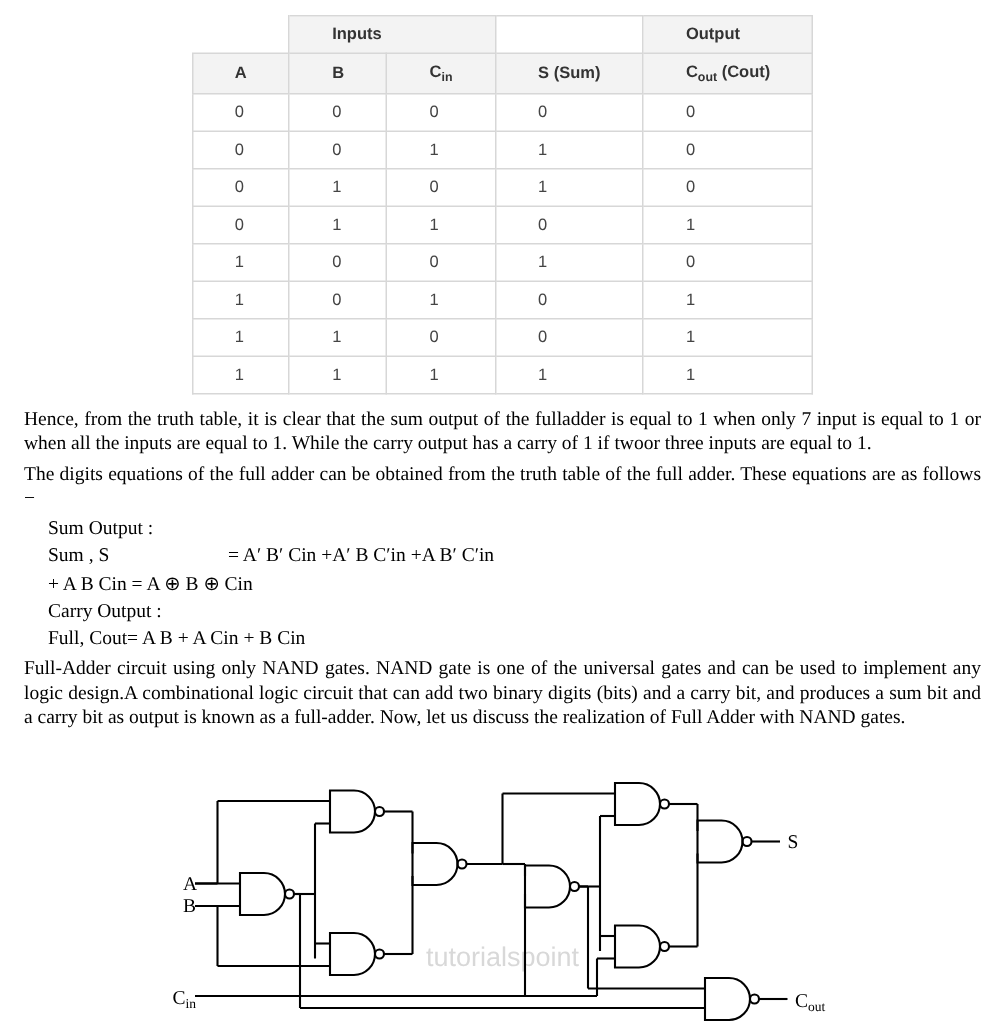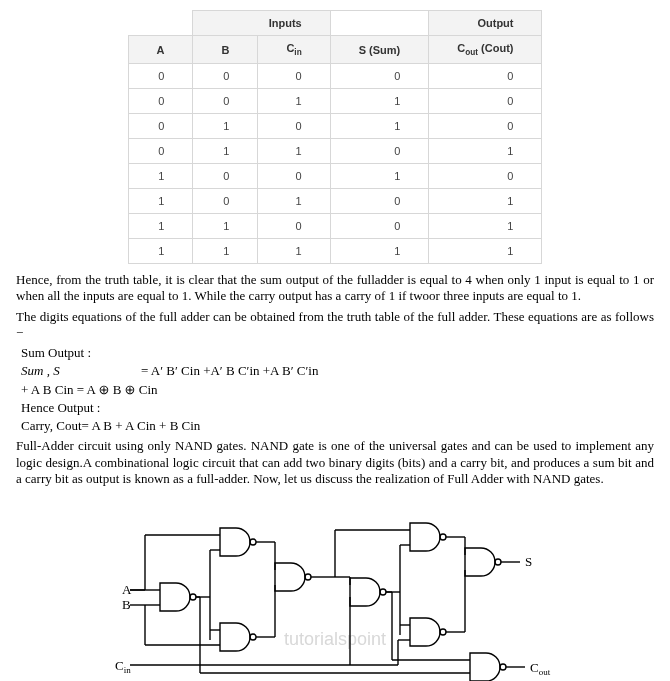--- a/index.html
+++ b/index.html
@@ -20,39 +20,39 @@
   table.truth{
     border-collapse:collapse;
     font-family:Arial,Helvetica,sans-serif;
     font-size:11px;
     color:#444;
     background:#fff;
   }
   table.truth th,table.truth td{
     border:1px solid #d7d7d7;
     padding:6px 28px;
-    text-align:right;
+    text-align:left;
     font-weight:normal;
   }
   table.truth thead th{
     background:#f3f3f3;
     font-weight:bold;
     color:#333;
   }
   table.truth td{
     background:#fff;
   }
   sub{font-size:75%;}
   p.para{
     margin:4px 0;
     line-height:1.25;
     text-align:justify;
   }
-  .eq-line{margin:2px 5px;line-height:1.25;}
-  .eq-lhs{display:inline-block;width:120px;font-style:italic;}
+  .eq-line{margin:2px 16px;line-height:1.25;}
+  .eq-lhs{display:inline-block;width:120px;}
   .diagram-wrap{
     display:flex;
     justify-content:center;
     margin:8px 0 10px;
   }
   svg{display:block;}
 </style>
 </head>
 <body>
 
@@ -127,30 +127,30 @@
           <td>1</td>
           <td>1</td>
           <td>1</td>
           <td>1</td>
           <td>1</td>
         </tr>
       </tbody>
 </table>
 </div>
 
-<p class="para">Hence, from the truth table, it is clear that the sum output of the fulladder is equal to 4 when only 1 input is equal to 1 or when all the inputs are equal to 1. While the carry output has a carry of 1 if twoor three inputs are equal to 1.</p>
+<p class="para">Hence, from the truth table, it is clear that the sum output of the fulladder is equal to 1 when only 7 input is equal to 1 or when all the inputs are equal to 1. While the carry output has a carry of 1 if twoor three inputs are equal to 1.</p>
 <p class="para">The digits equations of the full adder can be obtained from the truth table of the full adder. These equations are as follows −</p>
 
 <div class="eq-line">Sum Output :</div>
 <div class="eq-line">
   <span class="eq-lhs">Sum , S</span><span>= A′ B′ Cin +A′ B C′in +A B′ C′in</span>
 </div>
 <div class="eq-line">+ A B Cin = A ⊕ B ⊕ Cin</div>
-<div class="eq-line">Hence Output :</div>
-<div class="eq-line">Carry, Cout= A B + A Cin + B Cin</div>
+<div class="eq-line">Carry Output :</div>
+<div class="eq-line">Full, Cout= A B + A Cin + B Cin</div>
 
 <p class="para">Full-Adder circuit using only NAND gates. NAND gate is one of the universal gates and can be used to implement any logic design.A combinational logic circuit that can add two binary digits (bits) and a carry bit, and produces a sum bit and a carry bit as output is known as a full-adder. Now, let us discuss the realization of Full Adder with NAND gates.</p>
 
 <div class="diagram-wrap">
 <svg width="470" height="190" viewBox="0 0 470 190">
 
   <text x="235" y="150" text-anchor="middle" font-family="Arial" font-size="18" fill="#d8d8d8">tutorialspoint</text>
 
   <g stroke="#000" stroke-width="1.4" fill="none">
 

